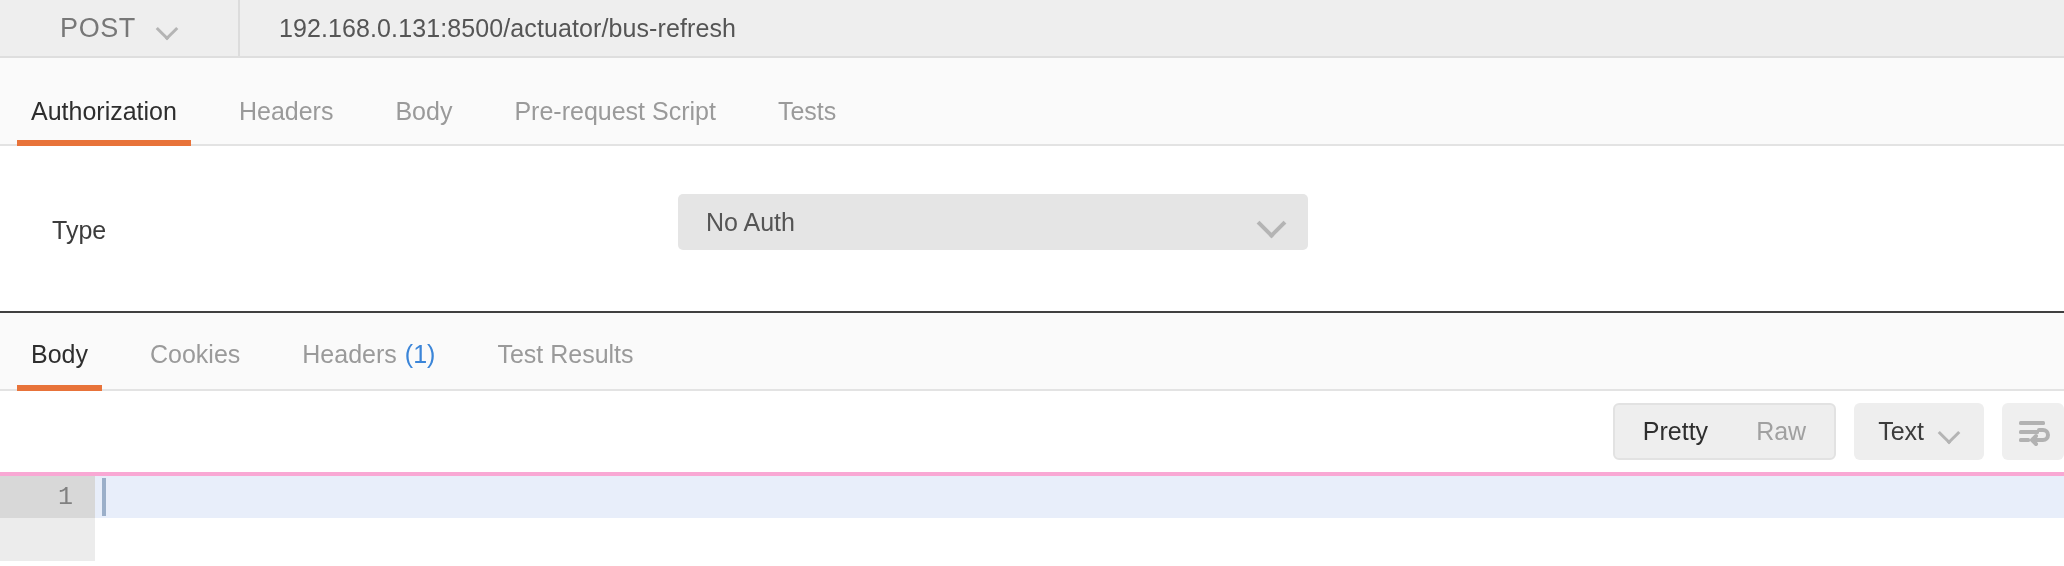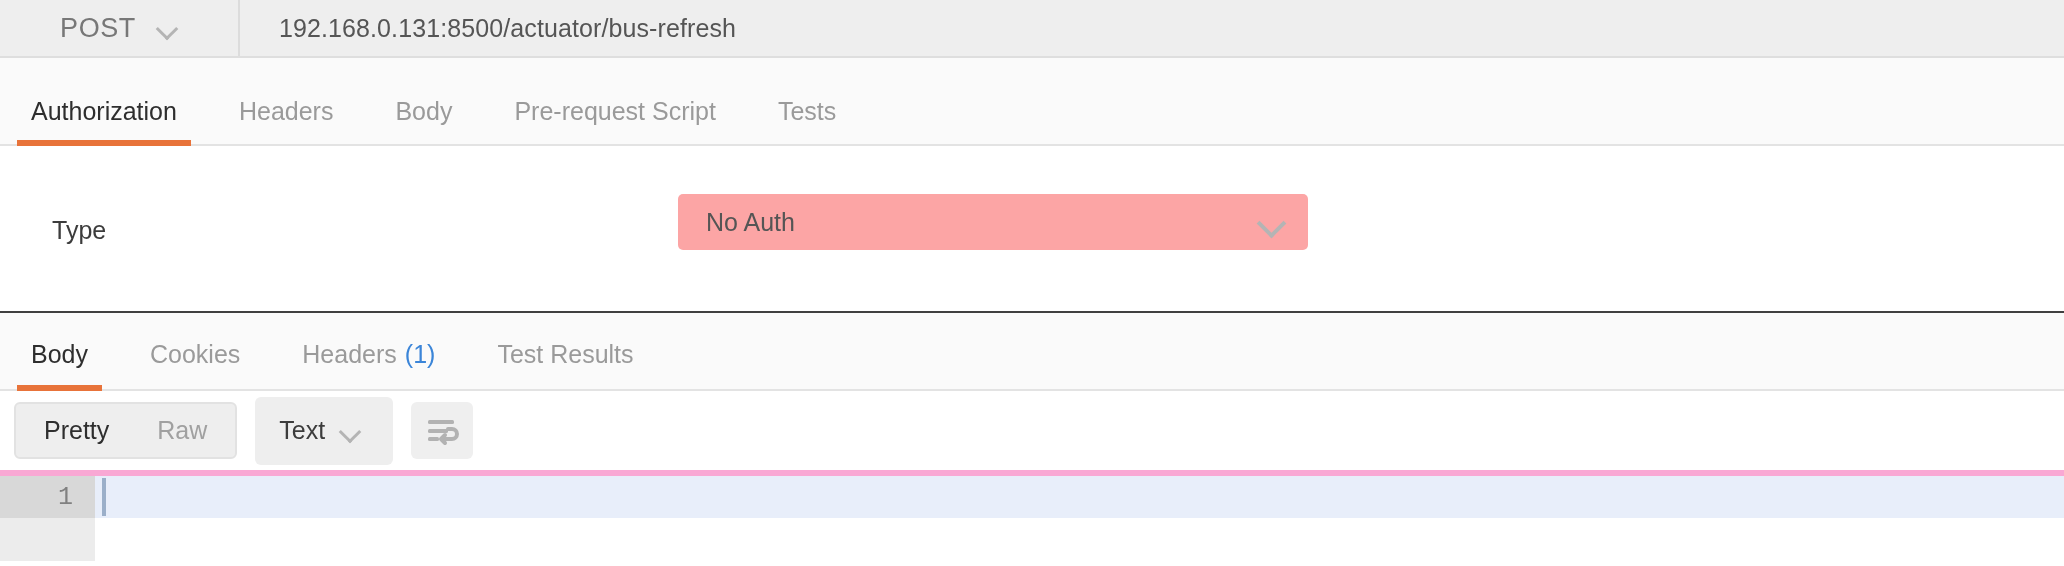--- a/index.html
+++ b/index.html
@@ -128,21 +128,21 @@
     font-size: 25px;
     color: #3c3c3c;
   }
 
   .auth-dropdown {
     position: absolute;
     left: 678px;
     top: 48px;
     width: 630px;
     height: 56px;
-    background: #fca5a5;
+    background: #e5e5e5;
     border-radius: 5px;
     display: flex;
     align-items: center;
     padding: 0 22px 0 28px;
     cursor: pointer;
     user-select: none;
   }
   .auth-dropdown .val {
     flex: 1 1 auto;
     font-size: 25px;
@@ -183,21 +183,22 @@
   }
 
   
   .fmt-bar {
     height: 85px;
     background: #ffffff;
     display: flex;
     align-items: center;
     padding-left: 14px;
     gap: 18px;
-    border-bottom: 6px solid #f9a8d4;
+    border-bottom: 4px solid #f9a8d4;
+    justify-content: flex-end;
   }
 
   .segmented {
     display: flex;
     align-items: center;
     background: #eeeeee;
     border: 2px solid #e2e2e2;
     border-radius: 6px;
     height: 57px;
     padding: 0 4px;
@@ -211,22 +212,22 @@
     user-select: none;
   }
   .seg.active { color: #2e2e2e; }
 
   .text-select {
     display: flex;
     align-items: center;
     gap: 14px;
     background: #eeeeee;
     border-radius: 6px;
-    height: 68px;
-    padding: 0 32px 0 24px;
+    height: 57px;
+    padding: 0 24px 0 24px;
     cursor: pointer;
     user-select: none;
   }
   .text-select .lbl { font-size: 25px; color: #3c3c3c; }
 
   .wrap-btn {
     width: 62px;
     height: 57px;
     background: #efefef;
     border-radius: 6px;

